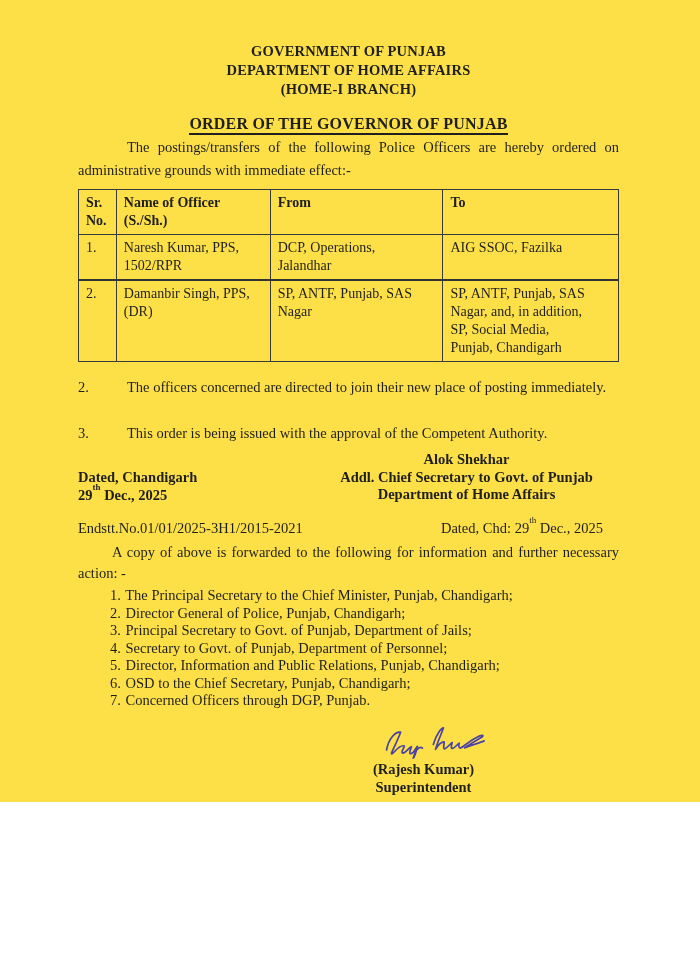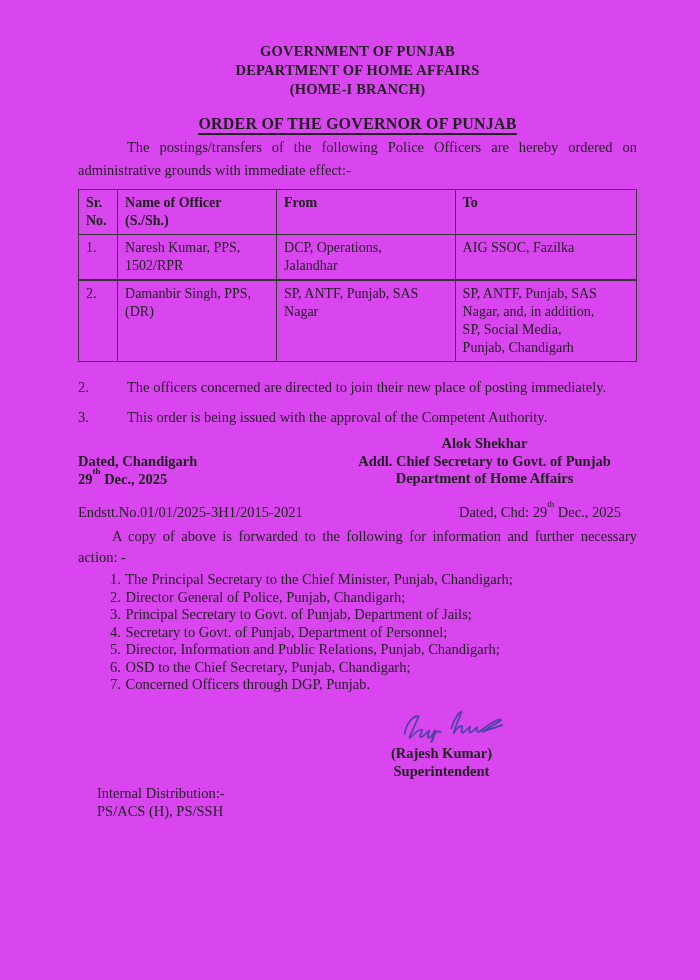--- a/index.html
+++ b/index.html
@@ -1,26 +1,26 @@
 <!DOCTYPE html>
 <html><head>
 <meta charset="utf-8">
 <style>
   * { margin: 0; padding: 0; box-sizing: border-box; }
   html, body { background: #ffffff; }
   .page {
     position: relative;
     width: 700px;
-    height: 980px;
-    background: #d946ef;
+    height: 802px;
+    background: #fde047;
     color: #1f1f1f;
     font-family: "Liberation Serif", "DejaVu Serif", serif;
     font-size: 14.5px;
     line-height: 23px;
-    padding: 42px 63px 0 78px;
+    padding: 42px 81px 0 78px;
     overflow: hidden;
   }
   .doc-header { text-align: center; font-weight: bold; font-size: 14.5px; line-height: 19px; letter-spacing: 0.2px; }
   .order-title-wrap { text-align: center; margin-top: 14px; }
   .order-title {
     display: inline-block;
     font-weight: bold;
     font-size: 16px;
     letter-spacing: 0.2px;
     border-bottom: 2px solid #1f1f1f;
@@ -47,21 +47,21 @@
   }
   .order-table th { font-weight: bold; }
   .order-table .row-2 td { border-top: 2px solid #333; }
   .col-sr { width: 7%; }
   .col-name { width: 28.5%; }
   .col-from { width: 32%; }
   .col-to { width: 32.5%; }
   .cell-sr { text-align: left; padding-left: 10px; }
 
   .numbered-para { margin-top: 14px; text-align: justify; }
-  .numbered-para.p3 { margin-top: 7px; }
+  .numbered-para.p3 { margin-top: 23px; }
   .para-num { display: inline-block; width: 49px; }
 
   .sign-block { display: flex; margin-top: 6px; }
   .sign-left { margin-top: 18px; font-weight: bold; line-height: 17.5px; }
   .sign-right { margin-left: auto; width: 305px; text-align: center; font-weight: bold; line-height: 17.5px; }
 
   .endstt-row { display: flex; justify-content: space-between; margin-top: 15px; line-height: 18px; }
   .endstt-date { padding-right: 16px; }
 
   .fwd-intro { margin-top: 5px; text-indent: 34px; text-align: justify; line-height: 21px; }

